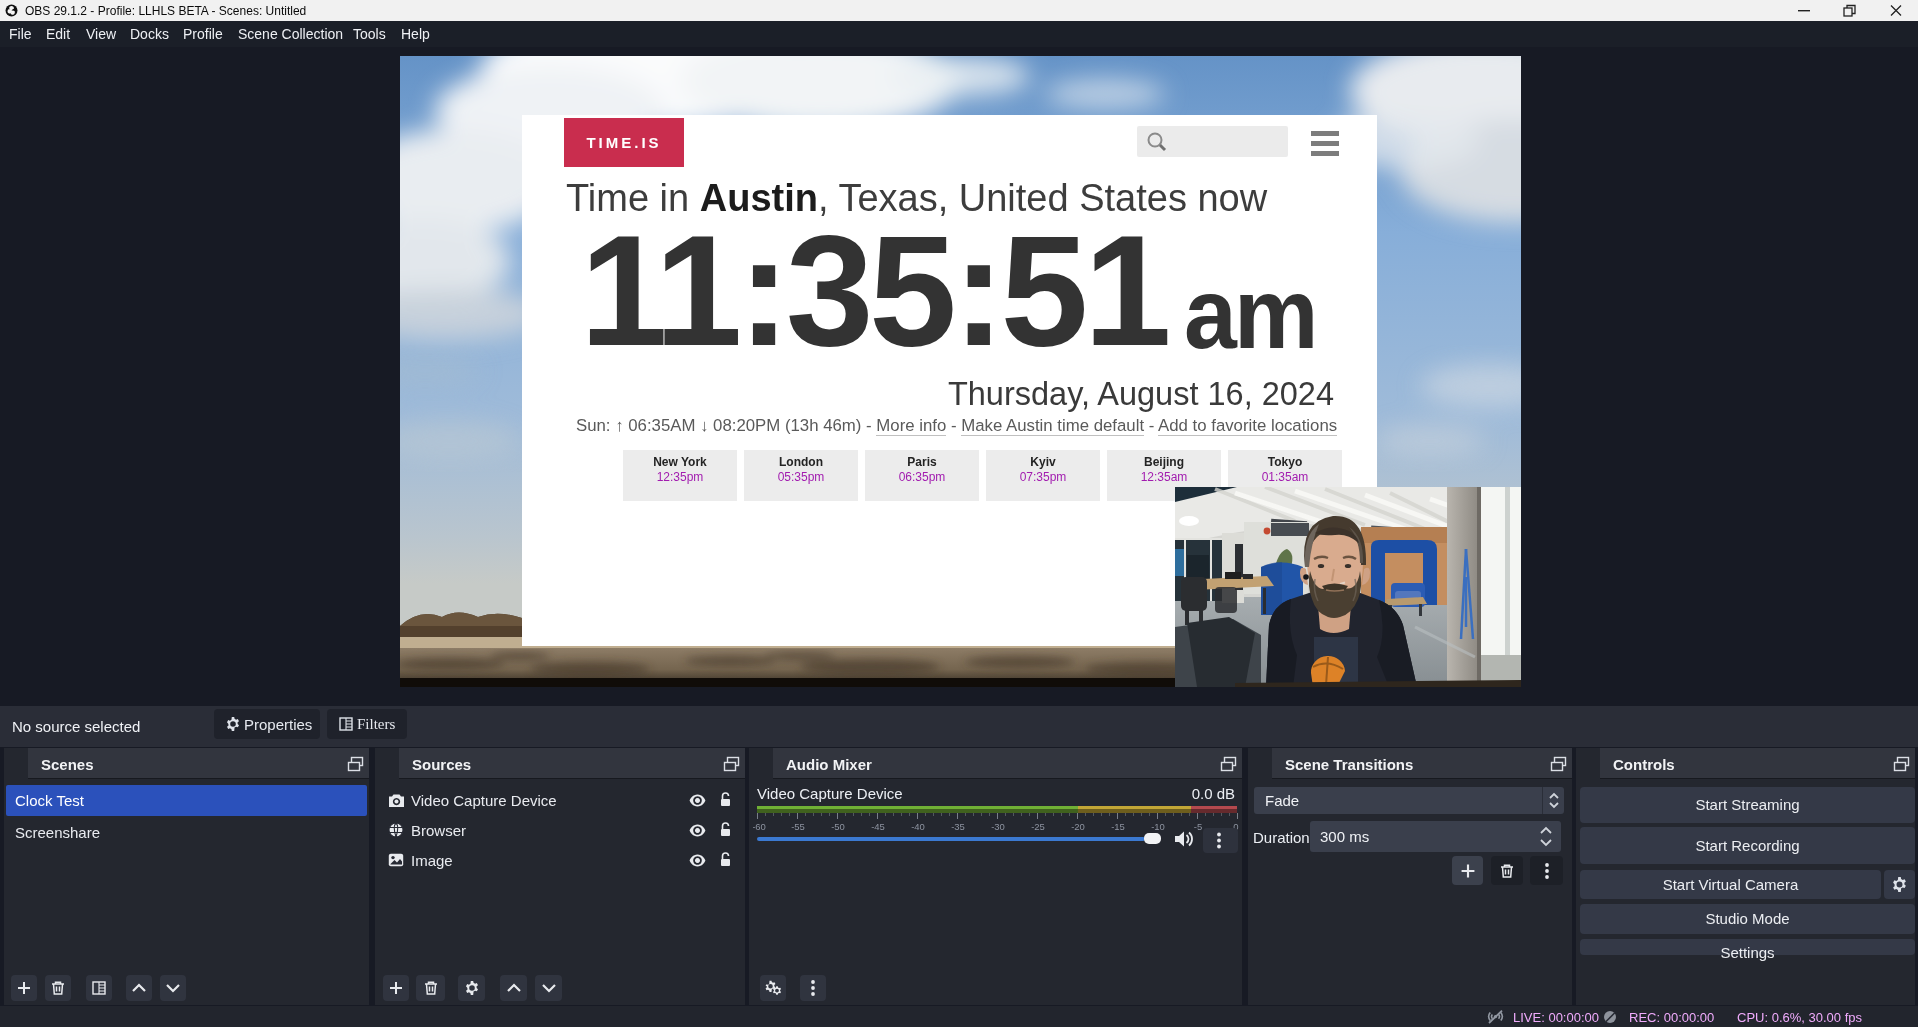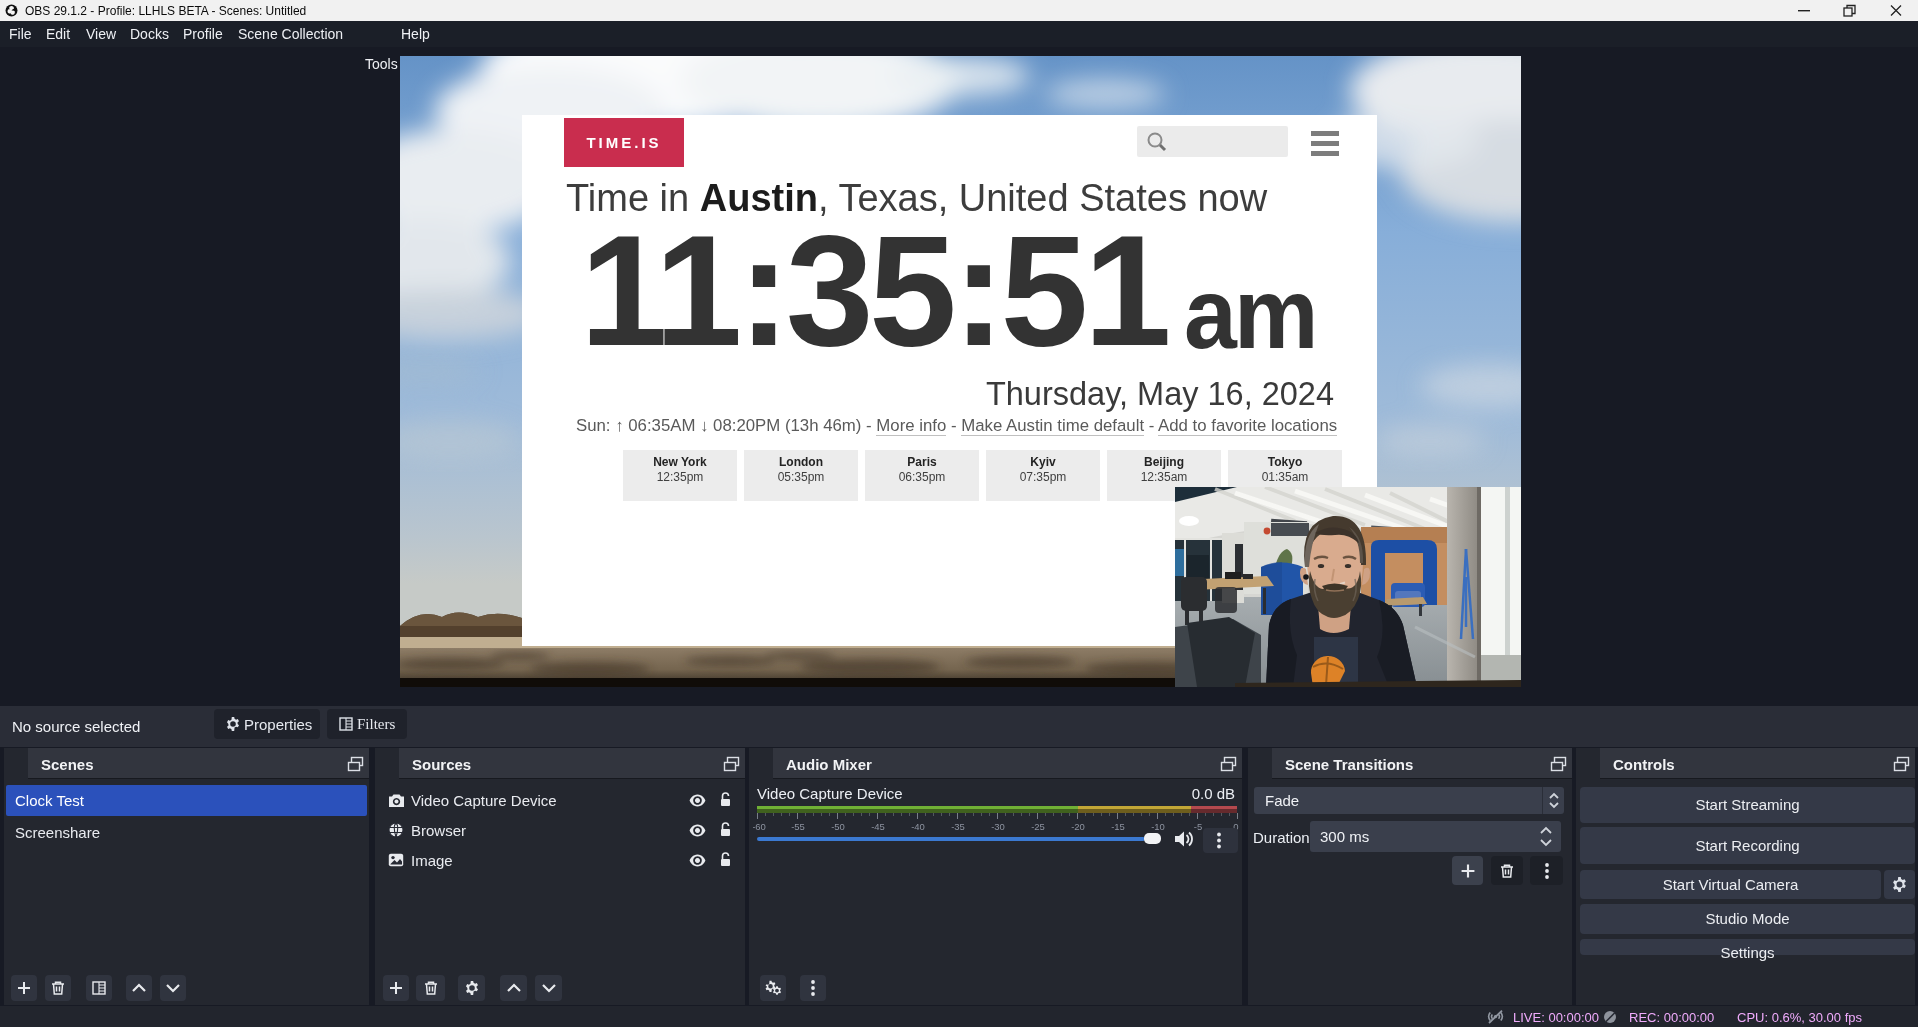--- a/index.html
+++ b/index.html
@@ -25,21 +25,21 @@
 #hamb div { position:absolute; left:0; width:28px; height:5px; background:#7d7d7d; }
 #heading { position:absolute; left:44px; top:62px; font-size:38px; color:#3d3d3d; white-space:nowrap; }
 #heading b { color:#1c1c1c; }
 #bigtime { position:absolute; left:58px; top:96px; font-weight:bold; font-size:158px; line-height:1; letter-spacing:-4.6px; color:#333333; }
 #ampm { position:absolute; left:662px; top:148px; font-weight:bold; font-size:101px; line-height:1; letter-spacing:-3px; color:#333333; transform:scale(0.94,1); transform-origin:0 0; }
 #dateline { position:absolute; right:43px; top:261px; font-size:32.5px; color:#3a3a3a; white-space:nowrap; }
 #sunline { position:absolute; left:54px; top:301px; font-size:16.8px; color:#5a5a5a; white-space:nowrap; }
 #sunline .lnk { border-bottom:1px solid #c0c0c0; }
 .citybox { position:absolute; top:335px; width:114px; height:51px; background:#ececec; text-align:center; font-size:12px; color:#242424; }
 .citybox .cn { font-weight:bold; margin-top:5px; }
-.citybox .ct { margin-top:1px; color:#404040; font-weight:normal; }
+.citybox .ct { margin-top:1px; color:#a21caf; font-weight:normal; }
 
 
 #webcam { position:absolute; left:775px; top:431px; width:346px; height:200px; background:#b9bec2; overflow:hidden; }
 
 
 #srcbar { position:absolute; left:0; top:706px; width:1918px; height:41px; background:#2a2d37; }
 #srcbar .nosrc { position:absolute; left:12px; top:12px; font-size:15px; color:#f0f2f6; }
 .tbbtn { position:absolute; top:3px; height:30px; background:#1f222b; border-radius:4px; color:#e6e9ef; font-size:15px; }
 .tbbtn svg { position:absolute; left:11px; top:7px; }
 .tbbtn span { position:absolute; left:30px; top:7px; }
@@ -89,21 +89,21 @@
   </svg>
 </div>
 
 <div id="menubar">
   <span style="left:9px;">File</span>
   <span style="left:46px;">Edit</span>
   <span style="left:86px;">View</span>
   <span style="left:130px;">Docks</span>
   <span style="left:183px;">Profile</span>
   <span style="left:238px;">Scene Collection</span>
-  <span style="left:365px;margin-top:30px;">Tools</span>
+  <span style="left:353px;">Tools</span>
   <span style="left:401px;">Help</span>
 </div>
 
 <div id="video">
   <svg id="skyscape" style="position:absolute;left:0;top:0;" width="1121" height="631" viewBox="0 0 1121 631">
     <defs>
       <linearGradient id="sky" x1="0" y1="0" x2="0" y2="1">
         <stop offset="0" stop-color="#6593c7"></stop>
         <stop offset="0.3" stop-color="#87aed9"></stop>
         <stop offset="0.62" stop-color="#9fbbd9"></stop>
@@ -173,21 +173,21 @@
       </svg>
     </div>
     <div id="hamb" style="position:absolute;left:789px;top:16px;">
       <div style="top:0;"></div>
         <div style="top:10px;"></div>
         <div style="top:20px;"></div>
     </div>
     <div id="heading">Time in <b>Austin</b>, Texas, United States now</div>
     <div id="bigtime">11:35:51</div>
     <div id="ampm">am</div>
-    <div id="dateline">Thursday, May 16, 2024</div>
+    <div id="dateline">Thursday, August 16, 2024</div>
     <div id="sunline">Sun: ↑ 06:35AM ↓ 08:20PM (13h 46m) - <span class="lnk">More info</span> - <span class="lnk">Make Austin time default</span> - <span class="lnk">Add to favorite locations</span></div>
     <div class="citybox" style="left:101px;">
         <div class="cn">New York</div>
         <div class="ct">12:35pm</div>
       </div>
     <div class="citybox" style="left:222px;">
         <div class="cn">London</div>
         <div class="ct">05:35pm</div>
       </div>
     <div class="citybox" style="left:343px;">

